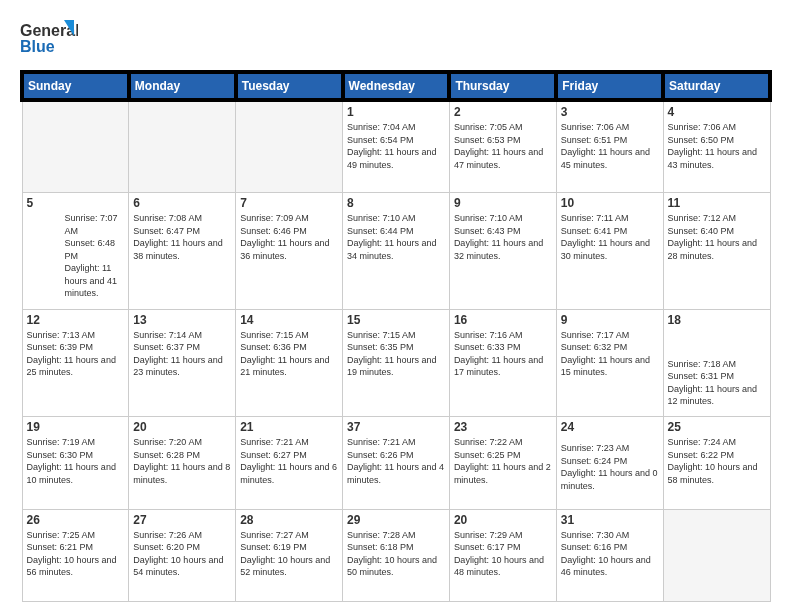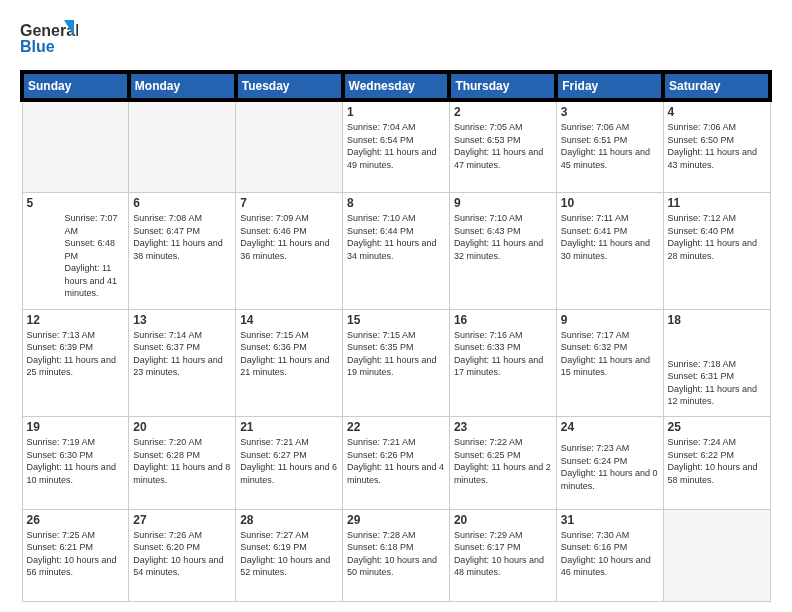--- a/index.html
+++ b/index.html
@@ -246,21 +246,21 @@
 Sunset: 6:28 PM
 Daylight: 11 hours and 8 minutes.</div>
           </td>
           <td>
             <span class="day-number">21</span>
             <div class="day-info" style="white-space: pre-line;">Sunrise: 7:21 AM
 Sunset: 6:27 PM
 Daylight: 11 hours and 6 minutes.</div>
           </td>
           <td>
-            <span class="day-number">22</span>
+            <span class="day-number">37</span>
             <div class="day-info" style="white-space: pre-line;">Sunrise: 7:21 AM
 Sunset: 6:26 PM
 Daylight: 11 hours and 4 minutes.</div>
           </td>
           <td>
             <span class="day-number">23</span>
             <div class="day-info" style="white-space: pre-line;">Sunrise: 7:22 AM
 Sunset: 6:25 PM
 Daylight: 11 hours and 2 minutes.</div>
           </td>

